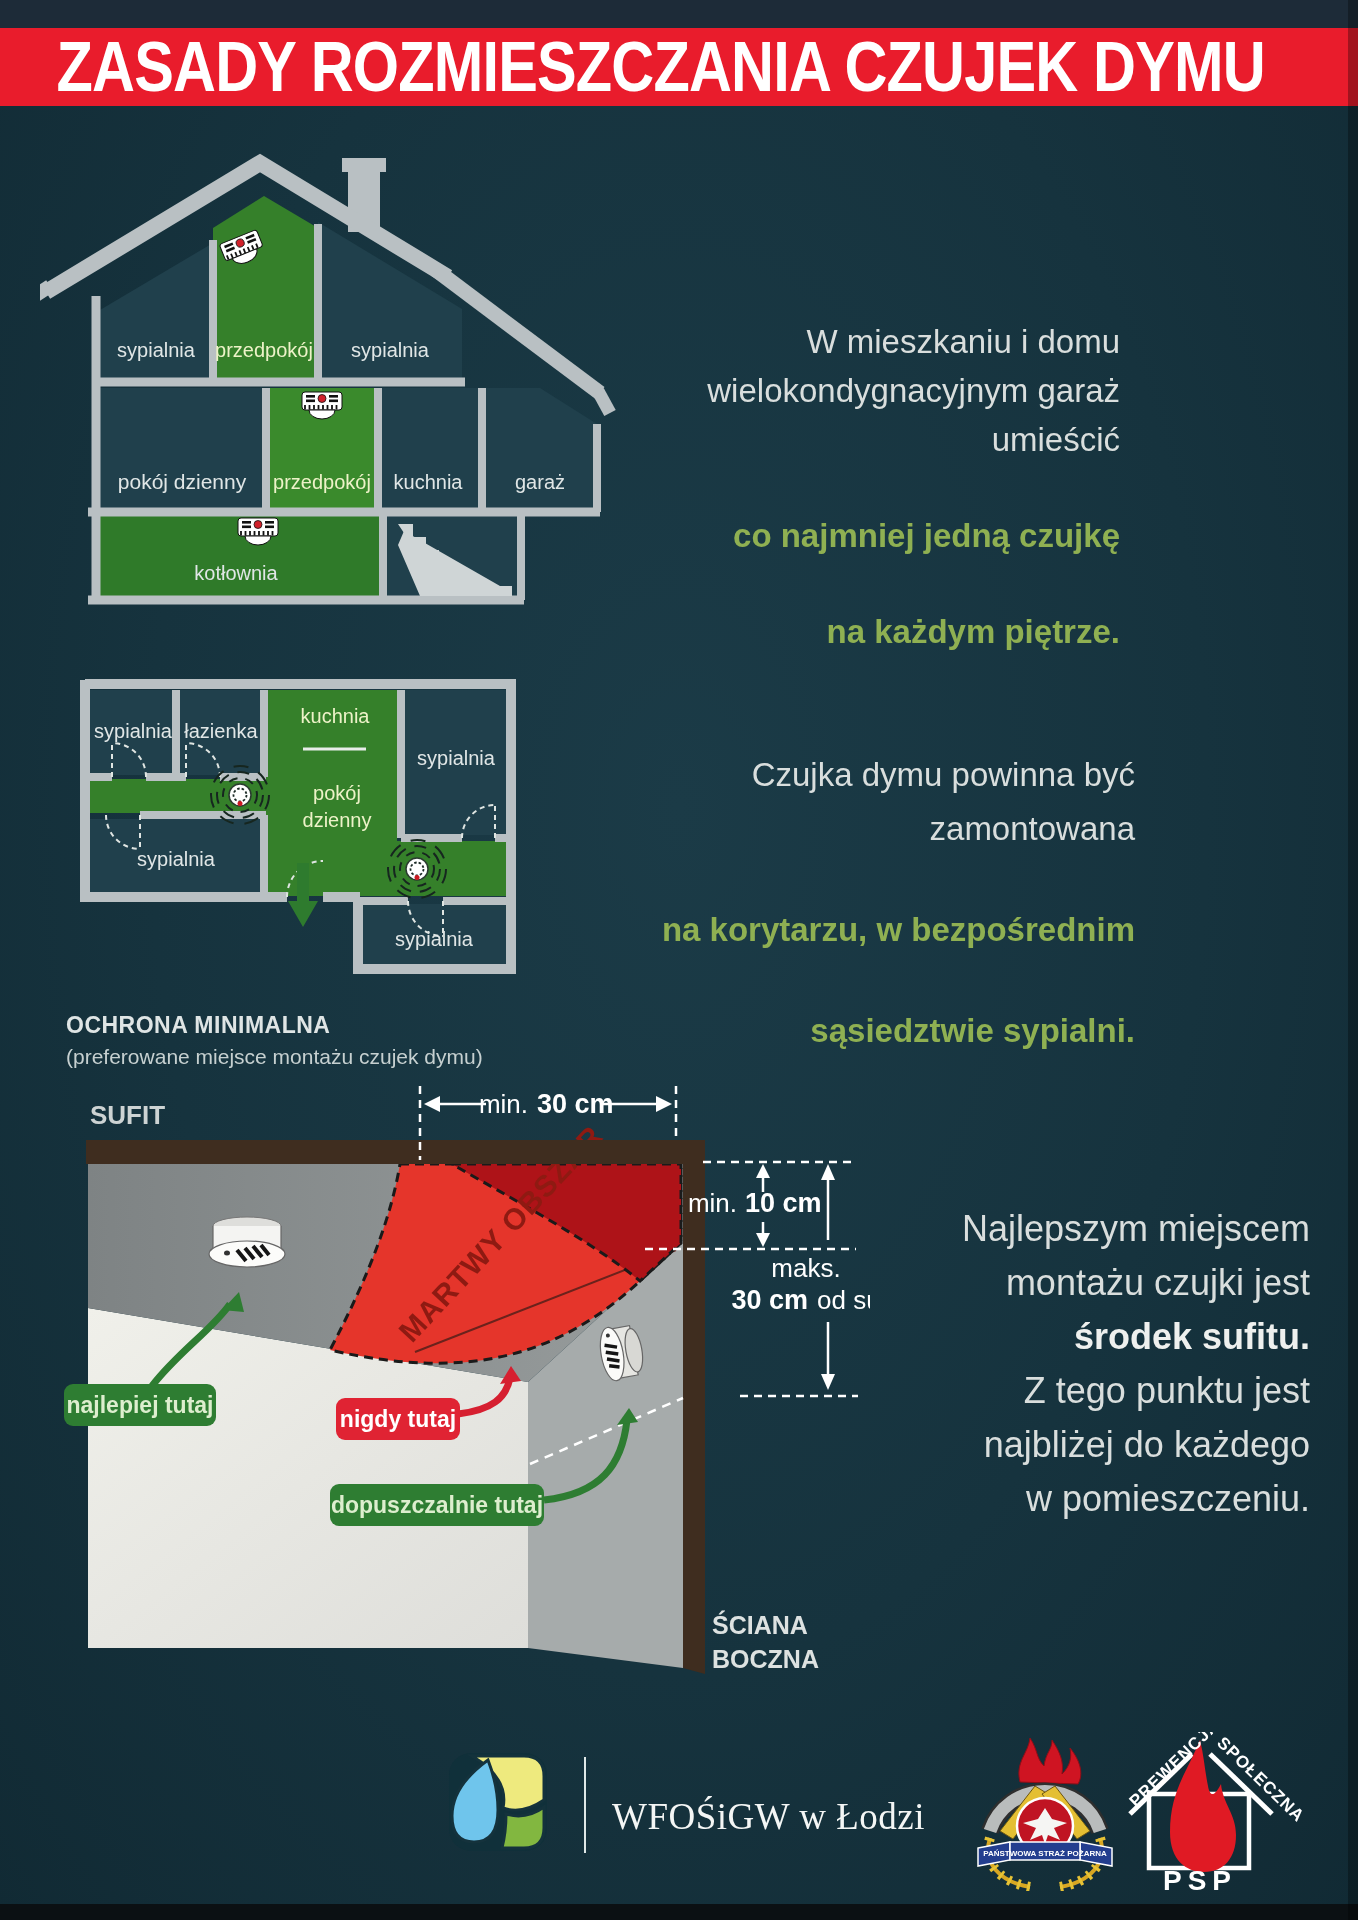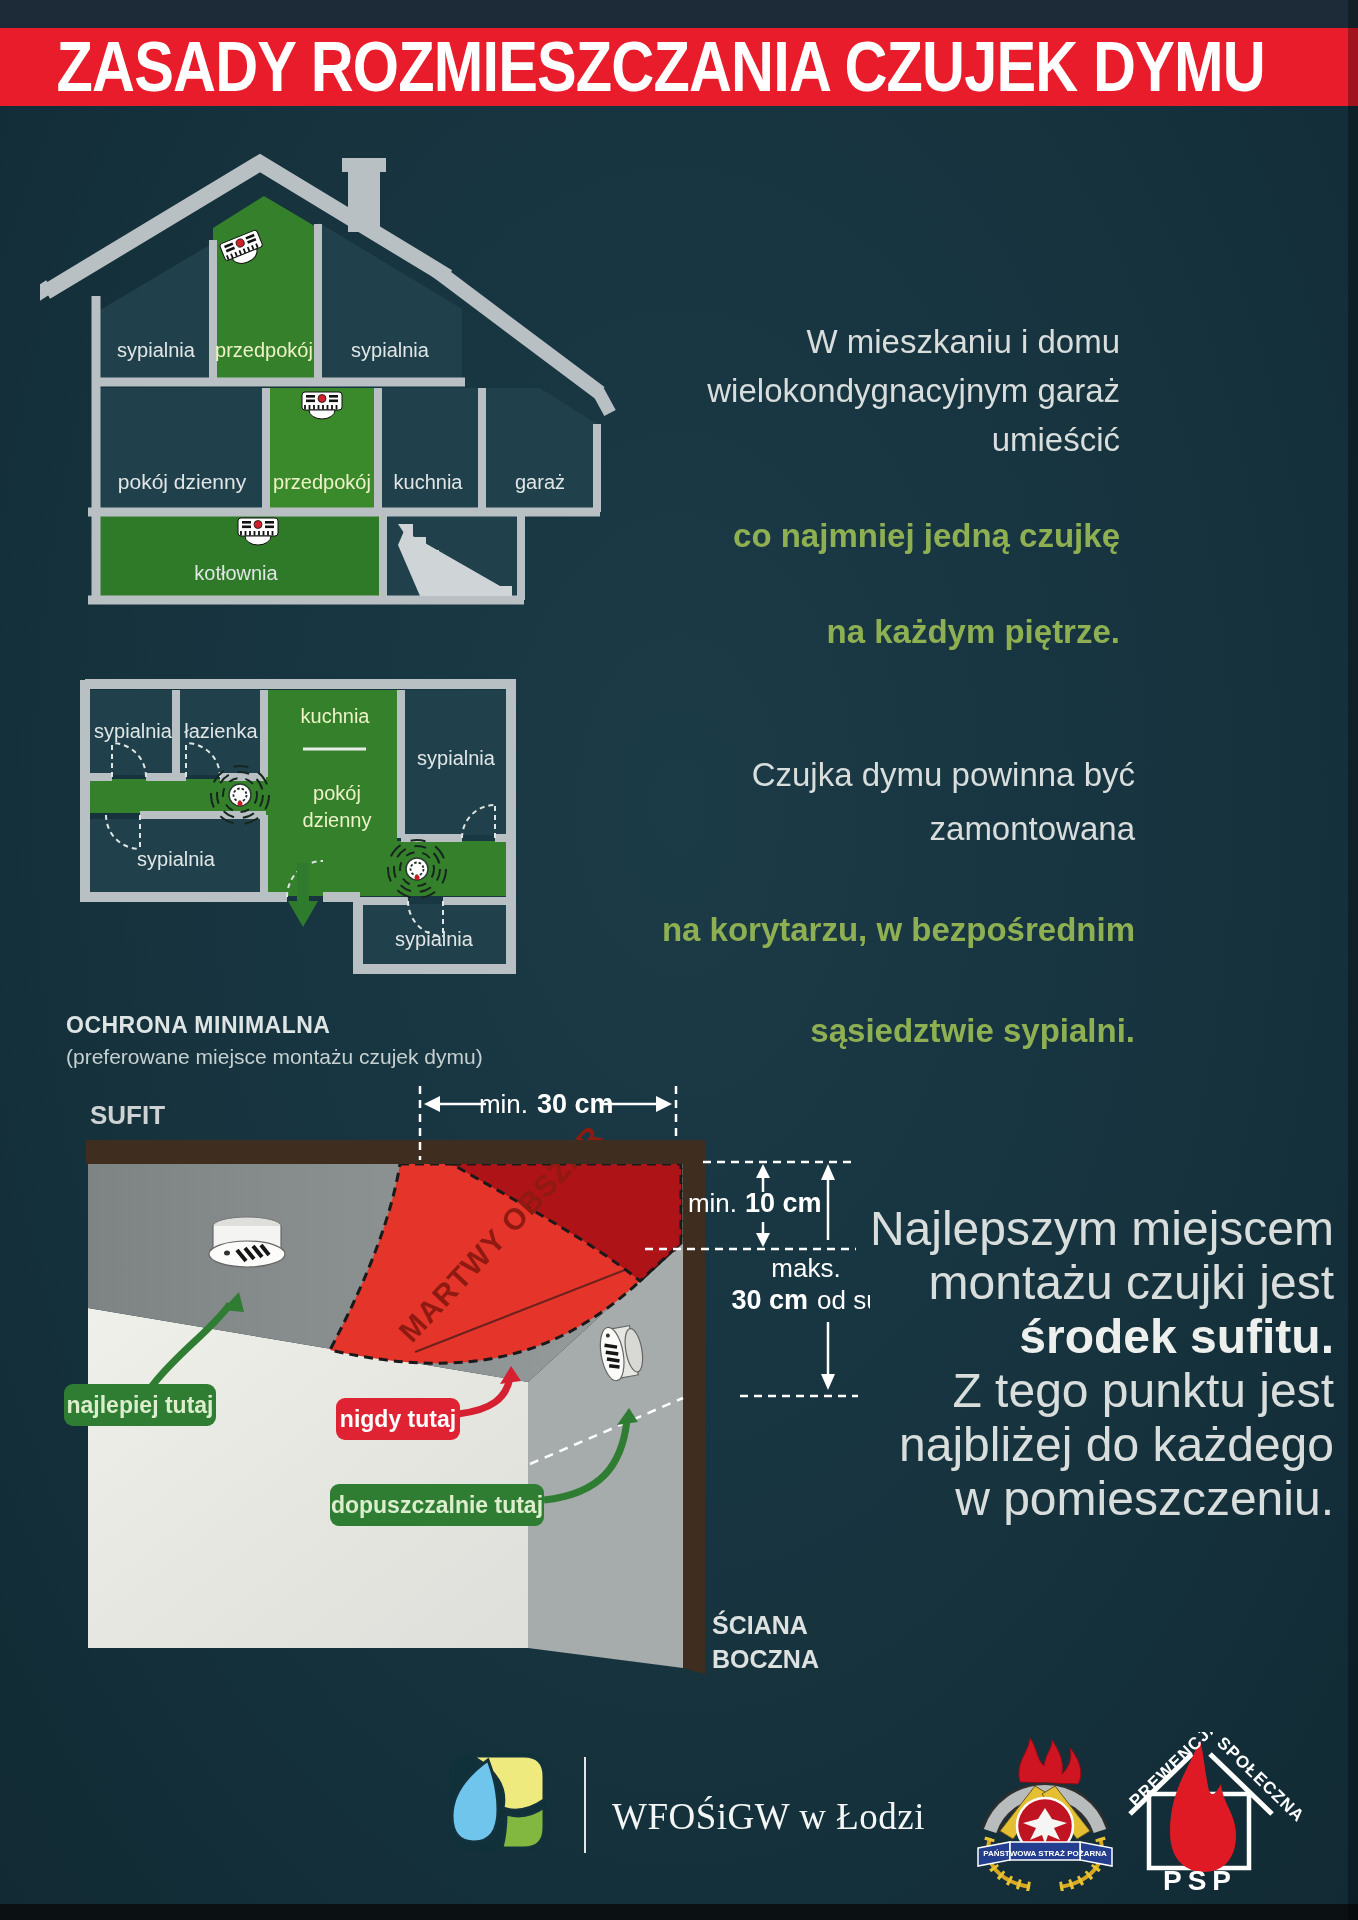--- a/index.html
+++ b/index.html
@@ -8,21 +8,21 @@
     background:radial-gradient(ellipse at 50% 42%, #1b3b47 0%, #16333e 55%, #112a34 100%);
     font-family:"Liberation Sans", sans-serif;
   }
   .abs{position:absolute;}
   .top-strip{left:0;top:0;width:1358px;height:28px;background:#1d2b38;}
   .banner{left:0;top:28px;width:1358px;height:78px;background:#e91c2c;display:flex;align-items:center;justify-content:center;padding:0 92px 0 55px;box-sizing:border-box;}
   .banner-title{color:#ffffff;font-weight:bold;font-size:70px;white-space:nowrap;transform:scaleX(.85);letter-spacing:-1px;}
   .info{position:absolute;text-align:right;color:#d9dedd;}
   .info1{left:590px;top:317px;width:530px;font-size:33px;line-height:49px;}
   .info2{left:575px;top:748px;width:560px;font-size:33px;line-height:54px;}
-  .info3{left:824px;top:1202px;width:510px;font-size:48px;line-height:54px;}
+  .info3{left:800px;top:1202px;width:510px;font-size:36px;line-height:54px;}
   .hl{color:#8fb052;font-weight:bold;margin-top:47px;}
   .hlw{color:#eef0ee;font-weight:bold;}
   .caption{left:66px;top:996px;color:#dfe5e5;margin-top:16px;}
   .caption .c1{font-weight:bold;font-size:23px;letter-spacing:.5px;}
   .caption .c2{font-size:21px;color:#c6d0d0;margin-top:6px;}
   .divider{left:584px;top:1757px;width:2px;height:96px;background:#dfe8e7;}
   .orgname{left:612px;top:1783px;font-family:"Liberation Serif", serif;font-size:37px;color:#f4f6f5;letter-spacing:.5px;margin-top:12px;}
   .bottom-strip{left:0;top:1904px;width:1358px;height:16px;background:#0b1013;}
   .edge-r{right:0;top:0;width:10px;height:1920px;background:rgba(0,0,0,.30);}
   svg text{font-family:"Liberation Sans", sans-serif;}

